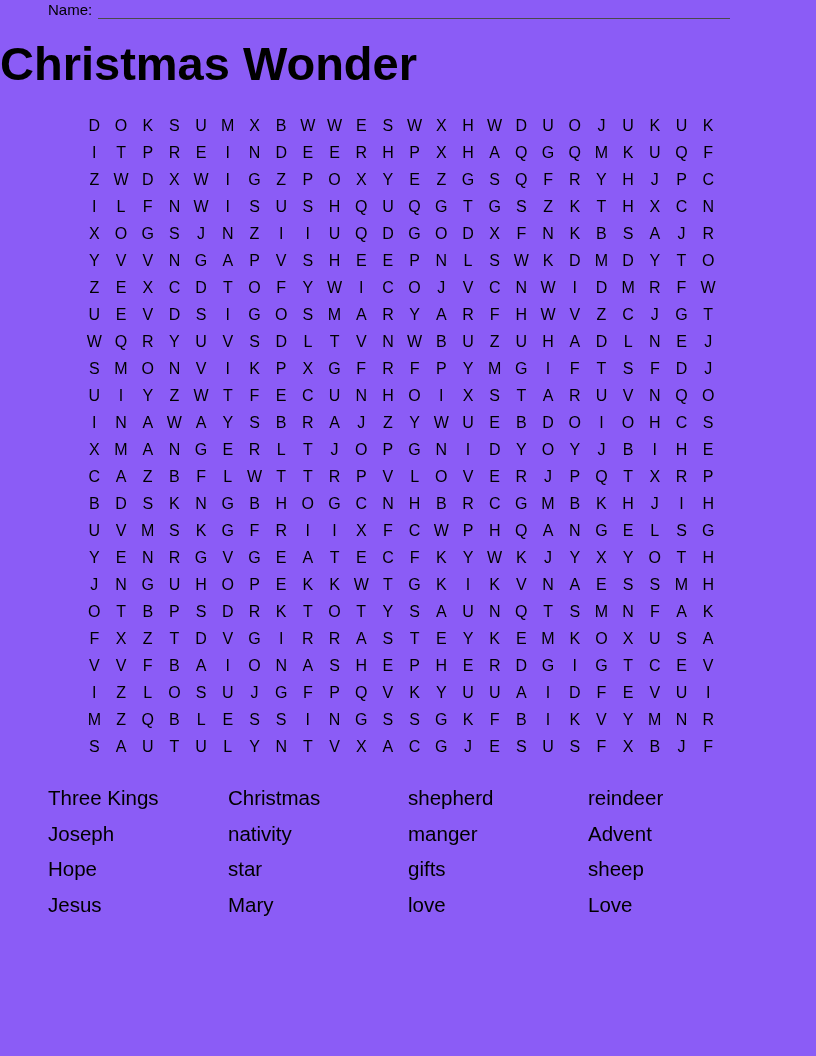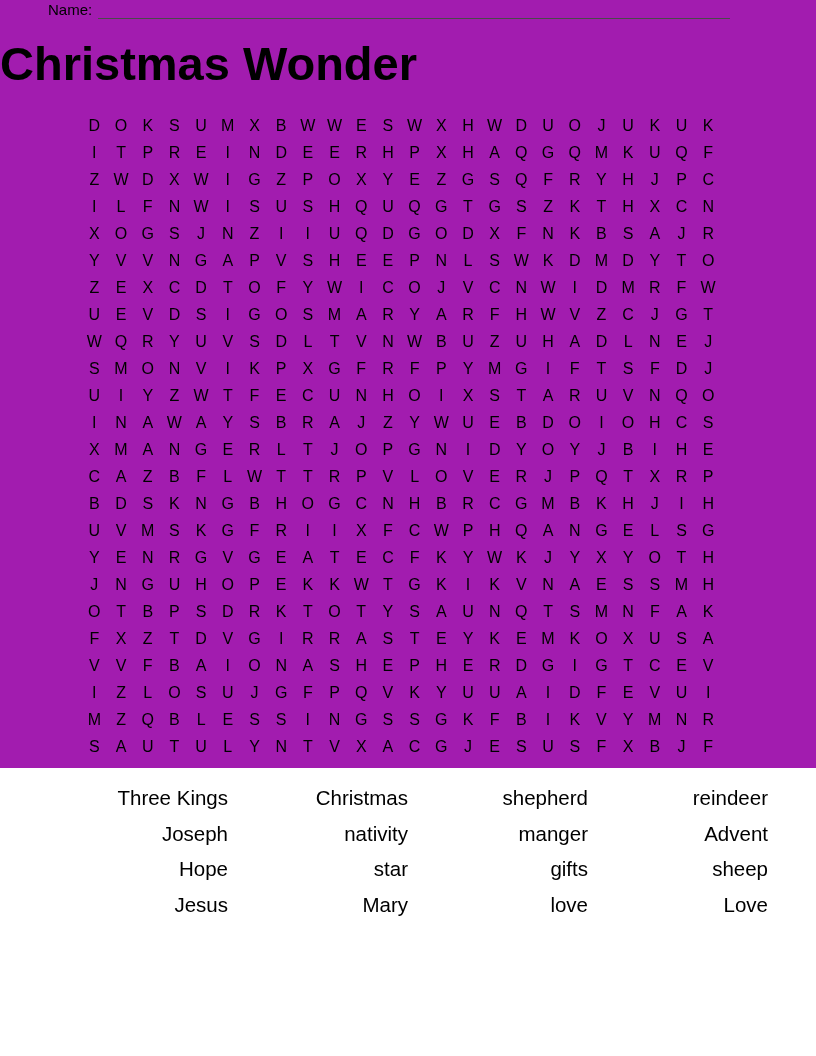--- a/index.html
+++ b/index.html
@@ -7,22 +7,22 @@
     width: 816px;
     height: 1056px;
     background: #ffffff;
     font-family: "Liberation Sans", sans-serif;
     color: #000000;
     overflow: hidden;
   }
   .page {
     position: relative;
     width: 816px;
-    height: 768px;
-    background: #a21caf;
+    height: 1056px;
+    background: #8b5cf6;
   }
   
   .name-row {
     position: absolute;
     left: 48px;
     top: 1px;
     width: 682px;
     display: flex;
     align-items: flex-end;
   }
@@ -79,21 +79,20 @@
   }
   .word-col {
     width: 180px;
   }
   .word {
     font-size: 20.5px;
     line-height: 35.6px;
     color: #000000;
     font-family: "Liberation Sans", "DejaVu Sans", sans-serif;
     white-space: nowrap;
-    text-align: right;
   }
 </style>
 </head>
 <body>
 
 <div class="page">
 
   <div class="name-row">
     <span class="name-label">Name:</span>
     <div class="name-line"></div>

